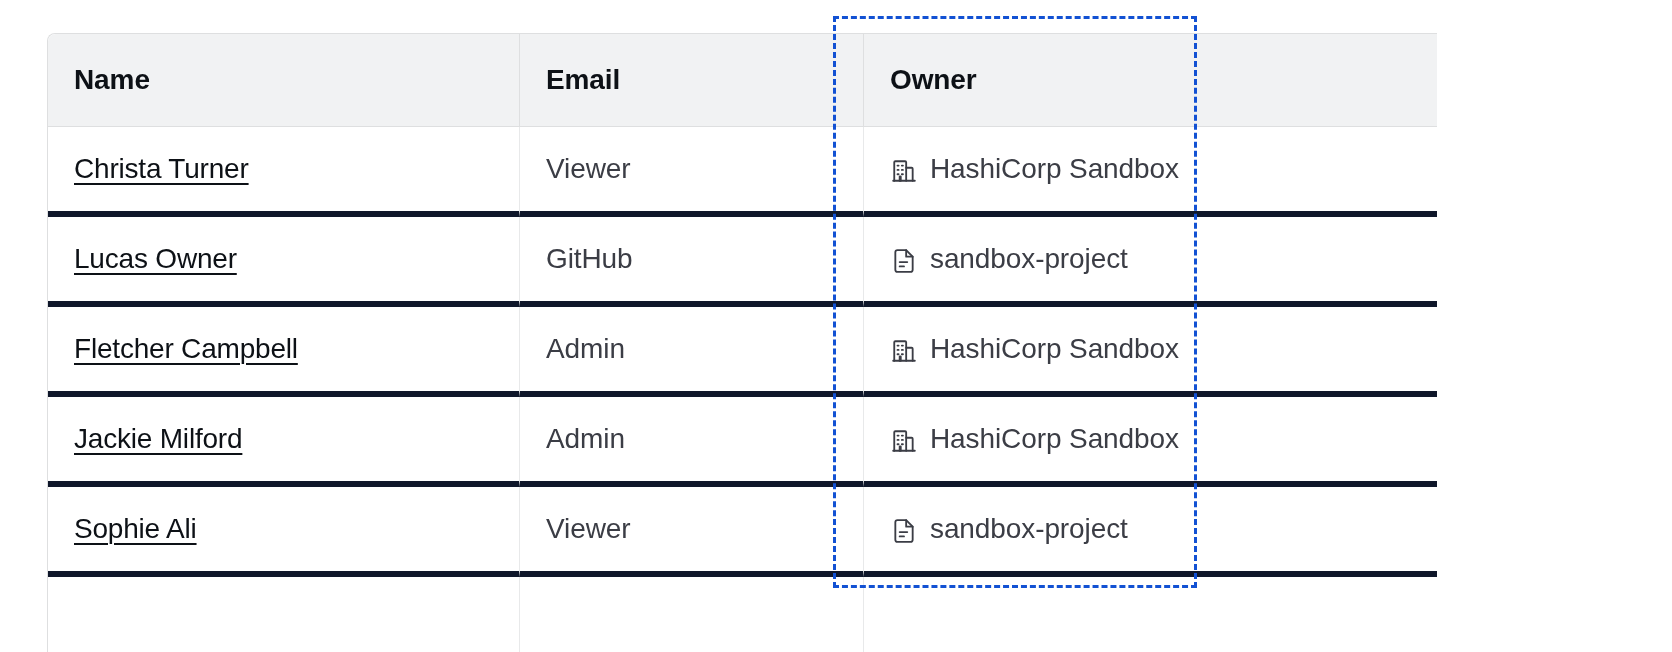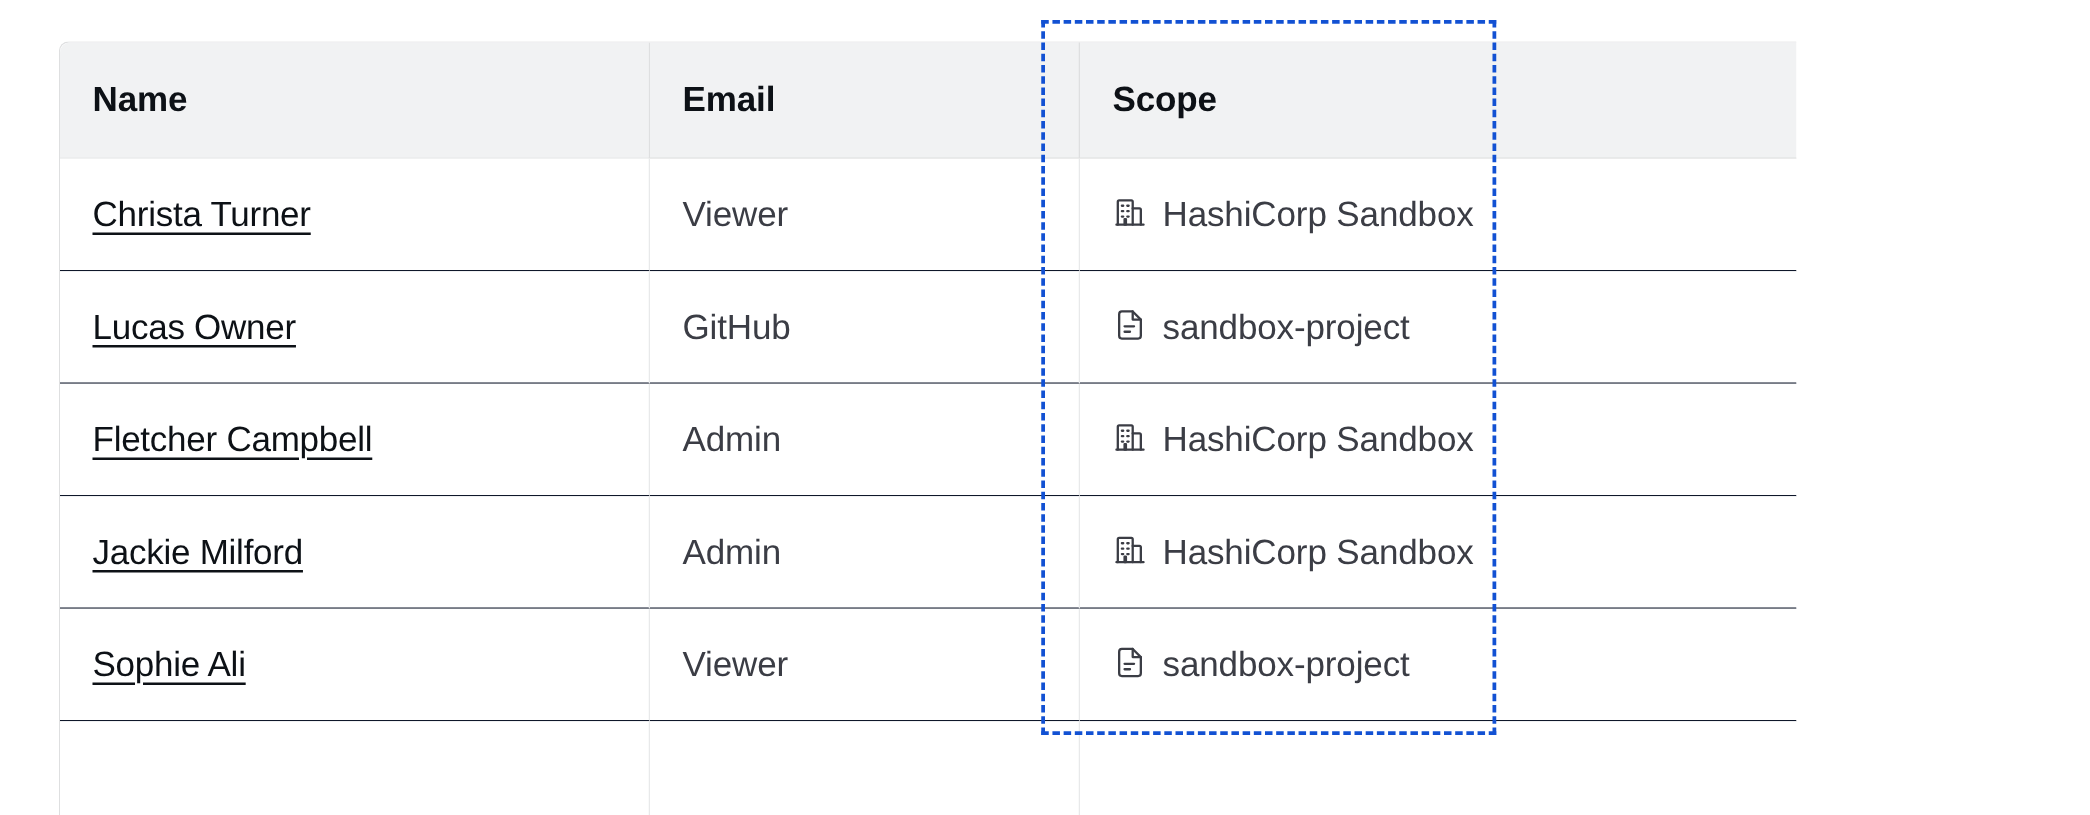--- a/index.html
+++ b/index.html
@@ -54,21 +54,21 @@
     letter-spacing: -0.1px;
   }
   .data-table thead th:first-child { border-radius: 8px 0 0 0; }
 
   .data-table tbody td {
     height: 90px;
     padding: 0 0 0 26px;
     vertical-align: middle;
     font-size: 28px;
     color: #3b3d45;
-    border-bottom: 1px solid #0f172a;
+    border-bottom: 6px solid #0f172a;
     border-right: 1px solid #e8e9ea;
     background: #ffffff;
     white-space: nowrap;
     letter-spacing: -0.1px;
   }
   .data-table tbody tr:last-child td { border-bottom: 1px solid #e8e9ea; }
 
   
   .col-name   { width: 472px; }
   .col-role   { width: 344px; }
@@ -83,21 +83,21 @@
     text-underline-offset: 5px;
     text-decoration-thickness: 2px;
     font-weight: 400;
     cursor: pointer;
     letter-spacing: -0.2px;
   }
 
   
   .icon-cell {
     display: flex;
-    align-items: flex-start;
+    align-items: flex-end;
     gap: 12px;
   }
   .icon-cell .ic {
     flex: 0 0 auto;
     width: 28px;
     height: 28px;
     display: inline-flex;
     align-items: center;
     justify-content: center;
   }
@@ -141,21 +141,21 @@
       <colgroup>
         <col class="col-name">
         <col class="col-role">
         <col class="col-scope">
         <col class="col-method">
       </colgroup>
       <thead>
         <tr>
           <th>Name</th>
           <th>Email</th>
-          <th>Scope</th>
+          <th>Owner</th>
           <th>Method</th>
         </tr>
       </thead>
       <tbody>
           <tr>
             <td><span class="name-link">Christa Turner</span></td>
             <td><span>Viewer</span></td>
             <td>
               <div class="icon-cell">
                 <span class="ic">

